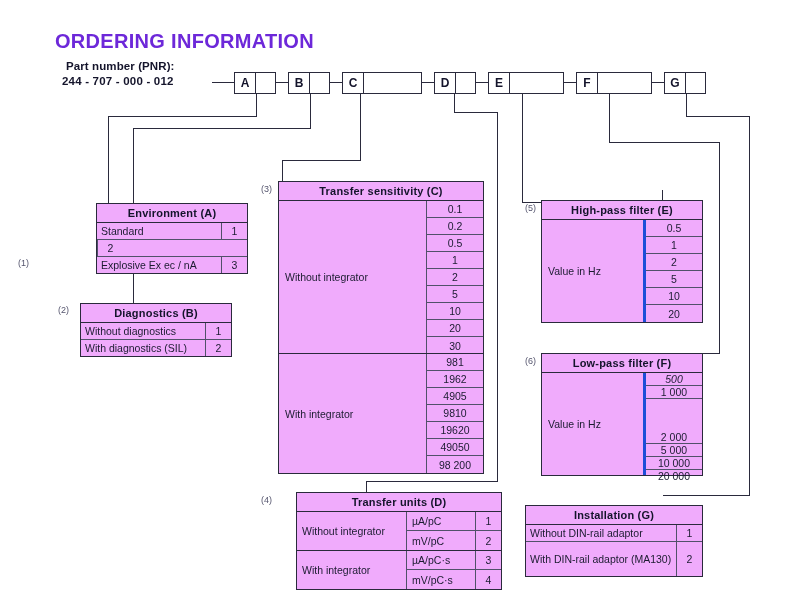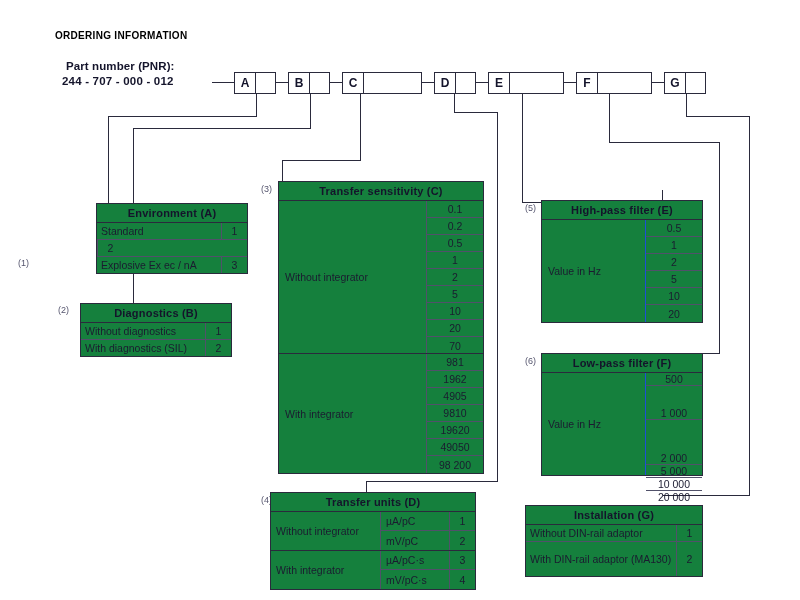--- a/index.html
+++ b/index.html
@@ -8,22 +8,22 @@
     background:#ffffff;
     font-family:"Liberation Sans", sans-serif;
     color:#1a1a2e;
     overflow:hidden;
   }
   .root{position:absolute;inset:0;}
 
   
   #page-title{
     position:absolute;left:55px;top:30px;
-    font-size:10px;font-weight:bold;letter-spacing:.3px;
-    color:#000000;
+    font-size:20px;font-weight:bold;letter-spacing:.3px;
+    color:#6d28d9;
   }
   #pnr-label{
     position:absolute;left:66px;top:60px;
     font-size:11.5px;font-weight:bold;color:#14142b;
     letter-spacing:.1px;
   }
   #pnr-value{
     position:absolute;left:62px;top:75px;
     font-size:11.5px;font-weight:bold;color:#14142b;
     letter-spacing:.2px;
@@ -47,21 +47,21 @@
   
   .ln{position:absolute;background:#2a2a3c;}
   .lh{height:1.3px;}
   .lv{width:1.3px;}
 
   
   .tbl{
     position:absolute;
     border:1.6px solid #2a2a3c;
     box-sizing:border-box;
-    background:#15803d;
+    background:#f0abfc;
     font-size:10.5px;
     color:#1b1b30;
   }
   .tbl .thead{
     text-align:center;font-weight:bold;font-size:11px;
     padding:3px 0 3px;
     border-bottom:1.3px solid #2a2a3c;
     color:#14142b;
     letter-spacing:.2px;
   }
@@ -73,21 +73,21 @@
     border-left:1px solid #51516a;box-sizing:border-box;
     padding:2px 0;
   }
 
   
   .split{display:flex;}
   .split .leftcol{
     display:flex;align-items:center;
     padding-left:6px;
     box-sizing:border-box;
-    border-right:1px solid #1d4ed8;
+    border-right:3px solid #1d4ed8;
   }
   .split .valcol{display:flex;flex-direction:column;}
   .valcol .v{
     text-align:center;
     border-bottom:1px solid #51516a;
     box-sizing:border-box;
     display:flex;align-items:center;justify-content:center;
   }
   .valcol .v:last-child{border-bottom:none;}
 
@@ -242,40 +242,40 @@
       <div class="leftcol" style="width:148px;min-width:148px;display:flex;align-items:center;padding-left:6px;box-sizing:border-box;border-right:1px solid #51516a;">Without integrator</div>
       <div class="valcol" style="flex:1;">
         <div class="v" style="height:17px;">0.1</div>
         <div class="v" style="height:17px;">0.2</div>
         <div class="v" style="height:17px;">0.5</div>
         <div class="v" style="height:17px;">1</div>
         <div class="v" style="height:17px;">2</div>
         <div class="v" style="height:17px;">5</div>
         <div class="v" style="height:17px;">10</div>
         <div class="v" style="height:17px;">20</div>
-        <div class="v" style="height:17px;">70</div>
+        <div class="v" style="height:17px;">30</div>
       </div>
     </div>
 
     <div class="grouprow" style="height:119px;">
       <div class="leftcol" style="width:148px;min-width:148px;display:flex;align-items:center;padding-left:6px;box-sizing:border-box;border-right:1px solid #51516a;">With integrator</div>
       <div class="valcol" style="flex:1;">
         <div class="v" style="height:17px;">981</div>
         <div class="v" style="height:17px;">1962</div>
         <div class="v" style="height:17px;">4905</div>
         <div class="v" style="height:17px;">9810</div>
         <div class="v" style="height:17px;">19620</div>
         <div class="v" style="height:17px;">49050</div>
         <div class="v" style="height:17px;">98 200</div>
       </div>
     </div>
   </div>
 
   <div class="fn" style="left:261px;top:495px;">(4)</div>
-  <div class="tbl" style="left:270px;top:492px;width:206px;">
+  <div class="tbl" style="left:296px;top:492px;width:206px;">
     <div class="thead">Transfer units (D)</div>
 
     <div class="dgrp">
       <div class="dlbl">Without integrator</div>
       <div class="drows">
         <div class="drow">
           <div class="du">µA/pC</div>
           <div class="dc">1</div>
         </div>
         <div class="drow">
@@ -315,22 +315,22 @@
       </div>
     </div>
   </div>
 
   <div class="fn" style="left:525px;top:356px;">(6)</div>
   <div class="tbl" style="left:541px;top:353px;width:162px;">
     <div class="thead">Low-pass filter (F)</div>
     <div class="split" style="height:102px;">
       <div class="leftcol" style="width:104px;min-width:104px;">Value in Hz</div>
       <div class="valcol" style="flex:1;">
-        <div class="v" style="height:17px;">500</div>
-        <div class="v" style="height:17px;margin-top:21px;">1 000</div>
+        <div class="v" style="height:17px;font-style:italic;">500</div>
+        <div class="v" style="height:17px;">1 000</div>
         <div class="v" style="height:17px;margin-top:32px;">2 000</div>
         <div class="v" style="height:17px;">5 000</div>
         <div class="v" style="height:17px;">10 000</div>
         <div class="v" style="height:17px;">20 000</div>
       </div>
     </div>
   </div>
 
   <div class="tbl" style="left:525px;top:505px;width:178px;">
     <div class="thead">Installation (G)</div>

